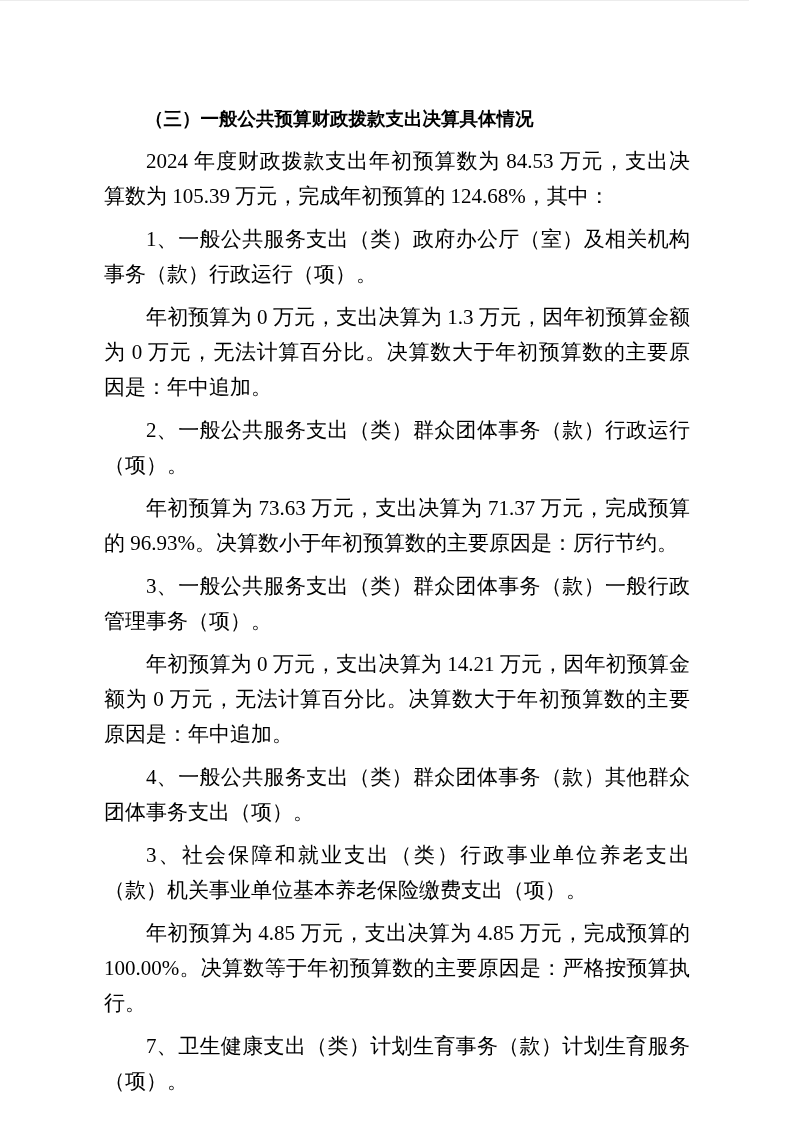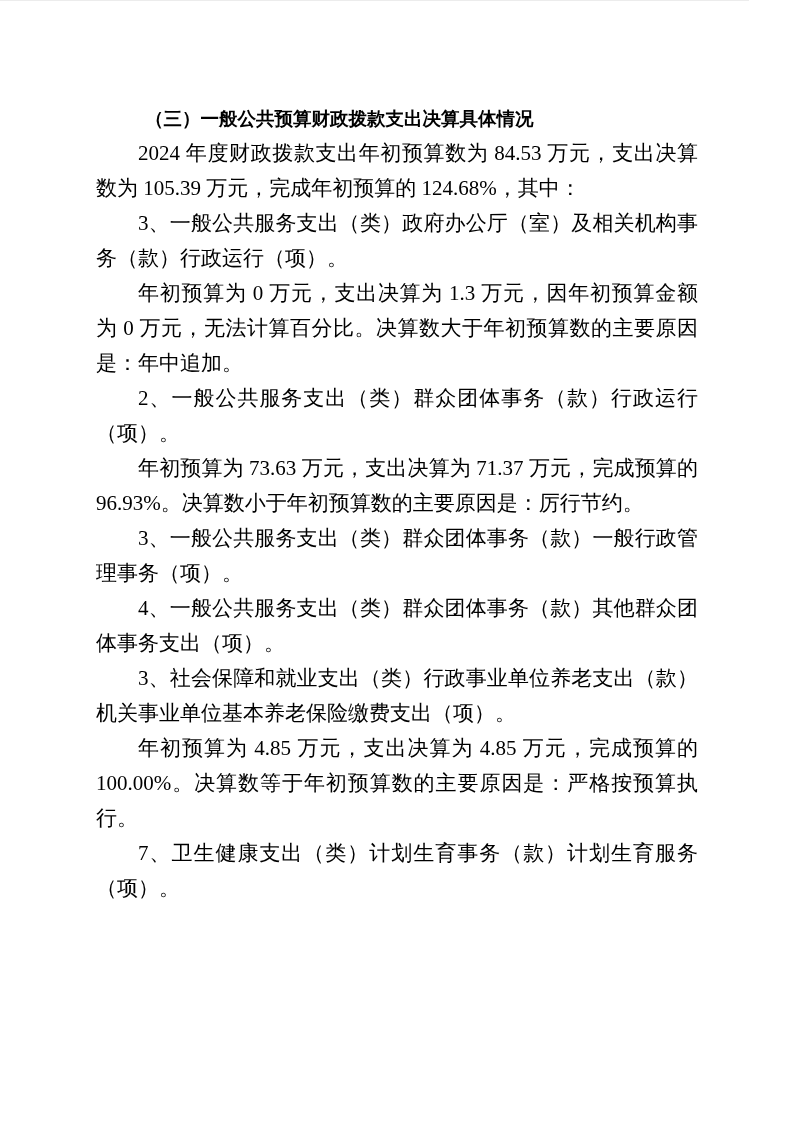--- a/index.html
+++ b/index.html
@@ -31,34 +31,35 @@
     margin: 0;
     font-family: "Liberation Sans", "DejaVu Sans", sans-serif;
     font-weight: 700;
     font-size: 18.5px;
     line-height: 35px;
     text-indent: 49px;
     text-align: left;
     white-space: nowrap;
   }
   .para {
-    margin: 0;
+    margin: 8px;
     text-indent: 2em;
   }
 </style>
 </head>
 <body>
 
 <div class="page">
   <div class="content">
     <h2 class="heading">（三）一般公共预算财政拨款支出决算具体情况</h2>
     <p class="para">2024 年度财政拨款支出年初预算数为 84.53 万元，支出决算数为 105.39 万元，完成年初预算的 124.68%，其中：</p>
-    <p class="para">3、一般公共服务支出（类）政府办公厅（室）及相关机构事务（款）行政运行（项）。</p>
+    <p class="para">1、一般公共服务支出（类）政府办公厅（室）及相关机构事务（款）行政运行（项）。</p>
     <p class="para">年初预算为 0 万元，支出决算为 1.3 万元，因年初预算金额为 0 万元，无法计算百分比。决算数大于年初预算数的主要原因是：年中追加。</p>
     <p class="para">2、一般公共服务支出（类）群众团体事务（款）行政运行（项）。</p>
     <p class="para">年初预算为 73.63 万元，支出决算为 71.37 万元，完成预算的 96.93%。决算数小于年初预算数的主要原因是：厉行节约。</p>
     <p class="para">3、一般公共服务支出（类）群众团体事务（款）一般行政管理事务（项）。</p>
+    <p class="para">年初预算为 0 万元，支出决算为 14.21 万元，因年初预算金额为 0 万元，无法计算百分比。决算数大于年初预算数的主要原因是：年中追加。</p>
     <p class="para">4、一般公共服务支出（类）群众团体事务（款）其他群众团体事务支出（项）。</p>
     <p class="para">3、社会保障和就业支出（类）行政事业单位养老支出（款）机关事业单位基本养老保险缴费支出（项）。</p>
     <p class="para">年初预算为 4.85 万元，支出决算为 4.85 万元，完成预算的 100.00%。决算数等于年初预算数的主要原因是：严格按预算执行。</p>
     <p class="para">7、卫生健康支出（类）计划生育事务（款）计划生育服务（项）。</p>
   </div>
 </div>
 
 </body></html>

